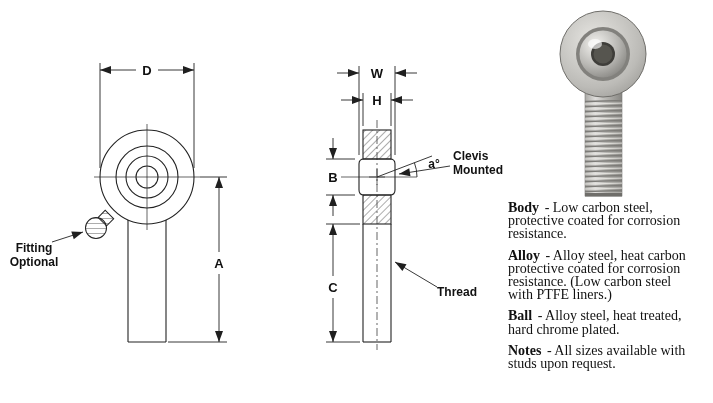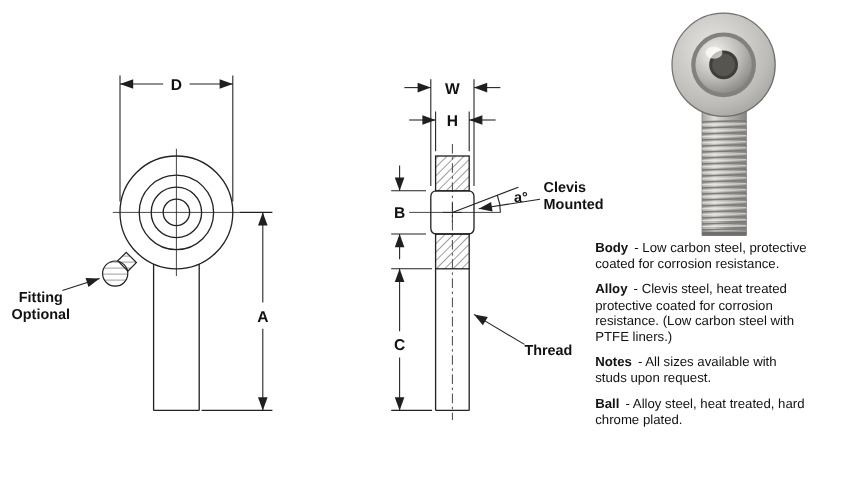--- a/index.html
+++ b/index.html
@@ -2,21 +2,21 @@
 <html><head>
 <meta charset="utf-8">
 <style>
   html,body{margin:0;padding:0;background:#ffffff;}
   .canvas{position:relative;width:713px;height:403px;background:#ffffff;overflow:hidden;
           font-family:"Liberation Sans",sans-serif;}
   .canvas > svg{position:absolute;left:0;top:0;}
   svg text{font-family:"Liberation Sans",sans-serif;}
   .dim-label{font-weight:bold;font-size:13px;fill:#111;}
   .callout{font-weight:bold;font-size:12px;fill:#111;}
-  .specs{position:absolute;left:496px;top:201px;width:180px;font-size:11px;line-height:13.2px;color:#111;}
+  .specs{position:absolute;left:508px;top:201px;width:180px;font-size:14px;line-height:13.2px;color:#111;font-family:Liberation Serif, serif;}
   .specs p{margin:0 0 8px 0;}
   .specs b{margin-right:2px;}
 </style>
 </head>
 <body>
 
 <div class="canvas">
   <svg width="713" height="403" viewBox="0 0 713 403">
     <defs>
       <pattern id="hatch" patternUnits="userSpaceOnUse" width="5" height="5" patternTransform="rotate(45)">
@@ -150,17 +150,17 @@
       <circle cx="603" cy="54" r="27" fill="#82817d"></circle>
       <circle cx="603" cy="54" r="23.5" fill="url(#ballg)"></circle>
       <circle cx="603" cy="54" r="12" fill="#3f3e3a"></circle>
       <circle cx="603" cy="54" r="9.5" fill="#56554f"></circle>
       <ellipse cx="595" cy="44" rx="7" ry="5" fill="#ffffff" opacity="0.65"></ellipse>
     </g>
   </svg>
 
   <div class="specs">
     <p class="spec"><b>Body</b> <span>- Low carbon steel, protective coated for corrosion resistance.</span></p>
-    <p class="spec"><b>Alloy</b> <span>- Clevis steel, heat treated protective coated for corrosion resistance. (Low carbon steel with PTFE liners.)</span></p>
+    <p class="spec"><b>Alloy</b> <span>- Alloy steel, heat carbon protective coated for corrosion resistance. (Low carbon steel with PTFE liners.)</span></p>
+    <p class="spec"><b>Ball</b> <span>- Alloy steel, heat treated, hard chrome plated.</span></p>
     <p class="spec"><b>Notes</b> <span>- All sizes available with studs upon request.</span></p>
-    <p class="spec"><b>Ball</b> <span>- Alloy steel, heat treated, hard chrome plated.</span></p>
   </div>
 </div>
 
 </body></html>

